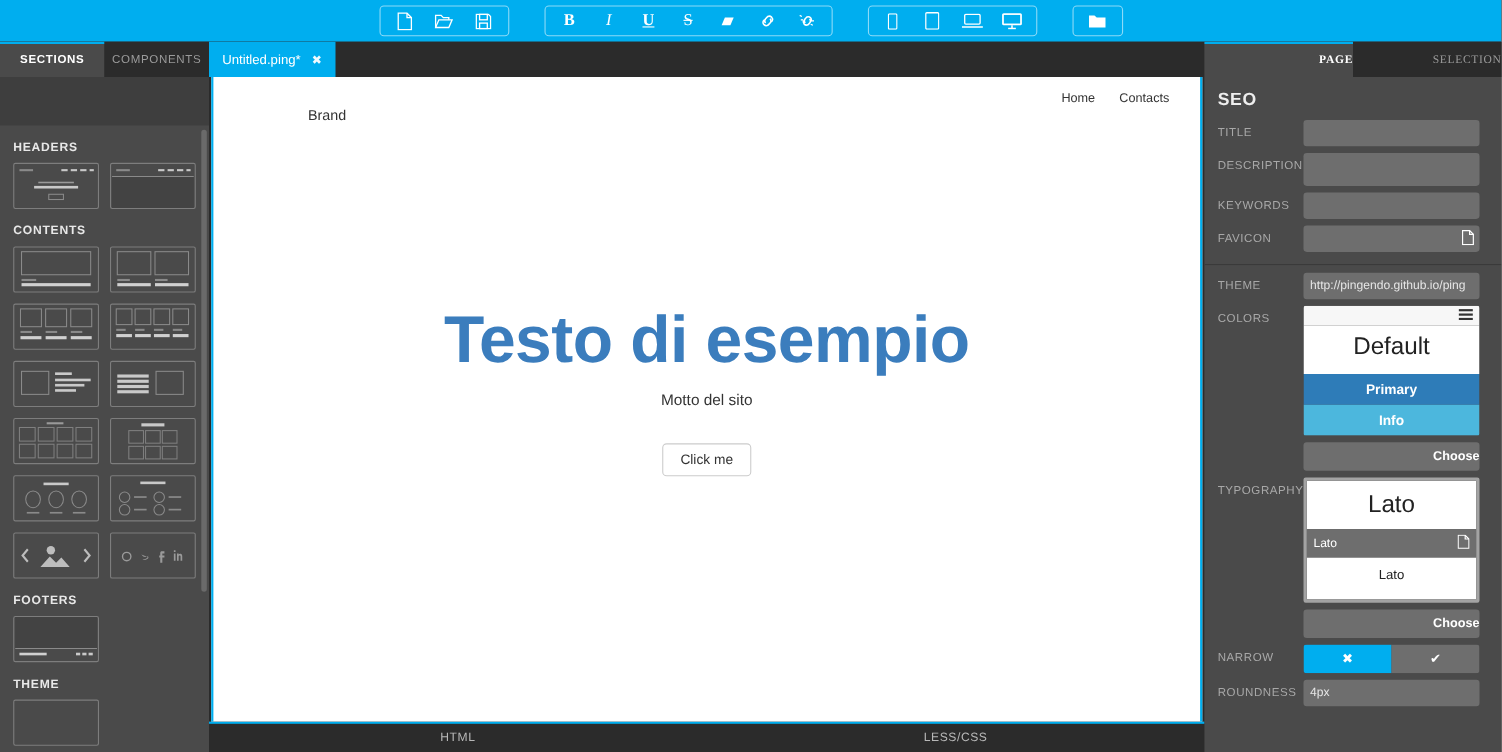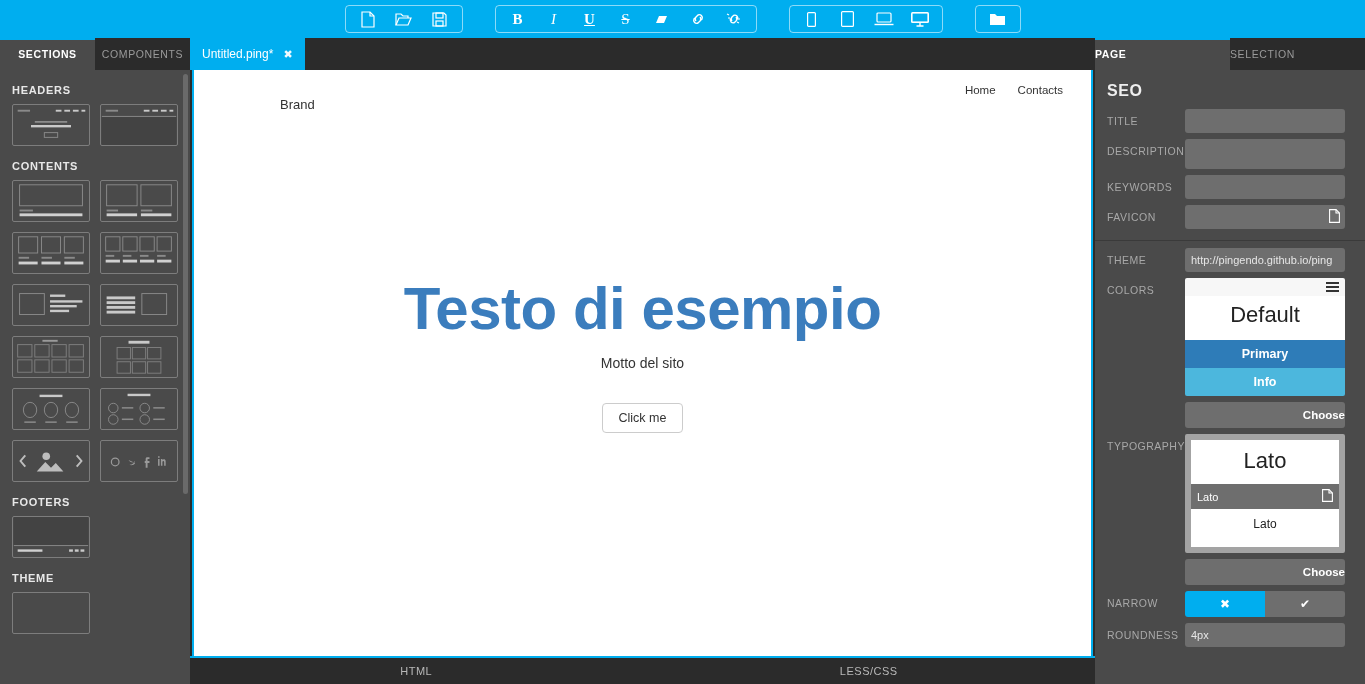--- a/index.html
+++ b/index.html
@@ -29,21 +29,21 @@
   .tbtn svg { display: block; }
   .tbtn .g { font-family: "Liberation Serif", serif; font-size: 15px; font-weight: bold; }
   .tbtn .gi { font-family: "Liberation Serif", serif; font-size: 15px; font-style: italic; }
   .tbtn .gu { font-family: "Liberation Serif", serif; font-size: 15px; text-decoration: underline; font-weight: bold;}
   .tbtn .gs { font-family: "Liberation Serif", serif; font-size: 15px; text-decoration: line-through; }
 
   
   .body { flex: 1 1 auto; display: flex; min-height: 0; }
 
   
-  .left { width: 190px; flex: 0 0 190px; background: #3e3e3e; display: flex; flex-direction: column; min-height:0;}
+  .left { width: 190px; flex: 0 0 190px; background: #3e3e3e; display: flex; flex-direction: column; min-height:0;gap:44px;}
   .ltabs { display: flex; height: 32px; flex: 0 0 32px; background: #2b2b2b; }
   .ltab {
     flex: 1; display: flex; align-items: center; justify-content: center;
     font-size: 10.5px; letter-spacing: .6px; color: #9a9a9a;
     background: #2b2b2b; cursor: pointer; position: relative;
   }
   .ltab.active { background: #4a4a4a; color: #fff; font-weight: bold; }
   .ltab.active:after {
     content: ""; position: absolute; top: 0; left: 0; right: 0; height: 2px; background: #00aeef;
   }
@@ -95,23 +95,24 @@
   }
   .codehalf {
     flex: 1; display: flex; align-items: center; justify-content: center;
     font-size: 11px; color: #b8b8b8; letter-spacing: .5px; cursor: pointer;
   }
 
   
   .right { width: 270px; flex: 0 0 270px; background: #4a4a4a; display: flex; flex-direction: column; min-height:0;}
   .rtabs { height: 32px; flex: 0 0 32px; display: flex; background: #2b2b2b; }
   .rtab {
-    flex: 1; display: flex; align-items: center; justify-content: flex-start;
+    flex: 1; display: flex; align-items: center; justify-content: flex-end;
     font-size: 10.5px; letter-spacing: .6px; color: #9a9a9a; cursor: pointer; position: relative;
     background: #2b2b2b;
+    font-family: Liberation Serif, serif;
   }
   .rtab.active { background: #4a4a4a; color: #fff; font-weight: bold; }
   .rtab.active:after {
     content: ""; position: absolute; top: 0; left: 0; right: 0; height: 2px; background: #00aeef;
   }
   .rbody { flex: 1 1 auto; overflow: hidden; }
   .rsec-title {
     font-size: 16px; color: #eee; font-weight: bold; letter-spacing: .6px;
     padding: 12px 0 6px 12px;
   }
@@ -140,21 +141,21 @@
   }
   .sw-name {
     background: #fff; color: #222; font-size: 22px; text-align: center;
     padding: 6px 0 12px;
   }
   .sw-band { text-align: center; font-size: 12.5px; font-weight: bold; color: #fff; padding: 7px 0; }
   .choose {
     background: #6e6e6e; color: #fff; font-size: 11.5px; font-weight: bold;
     text-align: right; padding: 7px 0; border-radius: 3px; margin-top: 6px; cursor: pointer;
   }
-  .typobox { flex: 1; border: 6px solid #a3a3a3; border-radius: 2px; overflow: hidden; }
+  .typobox { flex: 1; border: 3px solid #a3a3a3; border-radius: 2px; overflow: hidden; }
   .typo-name { background: #fff; color: #222; font-size: 22px; text-align: center; padding: 8px 0 10px; }
   .typo-sel {
     background: #6e6e6e; color: #fff; font-size: 11px; padding: 5px 6px;
     display: flex; align-items: center; justify-content: space-between;
   }
   .typo-body { background: #fff; color: #222; font-size: 12px; text-align: center; padding: 8px 0 16px; }
   .toggle { flex: 1; display: flex; border-radius: 3px; overflow: hidden; }
   .toggle div {
     flex: 1; text-align: center; padding: 6px 0; font-size: 12px; color: #fff; cursor: pointer;
     background: #6e6e6e;

